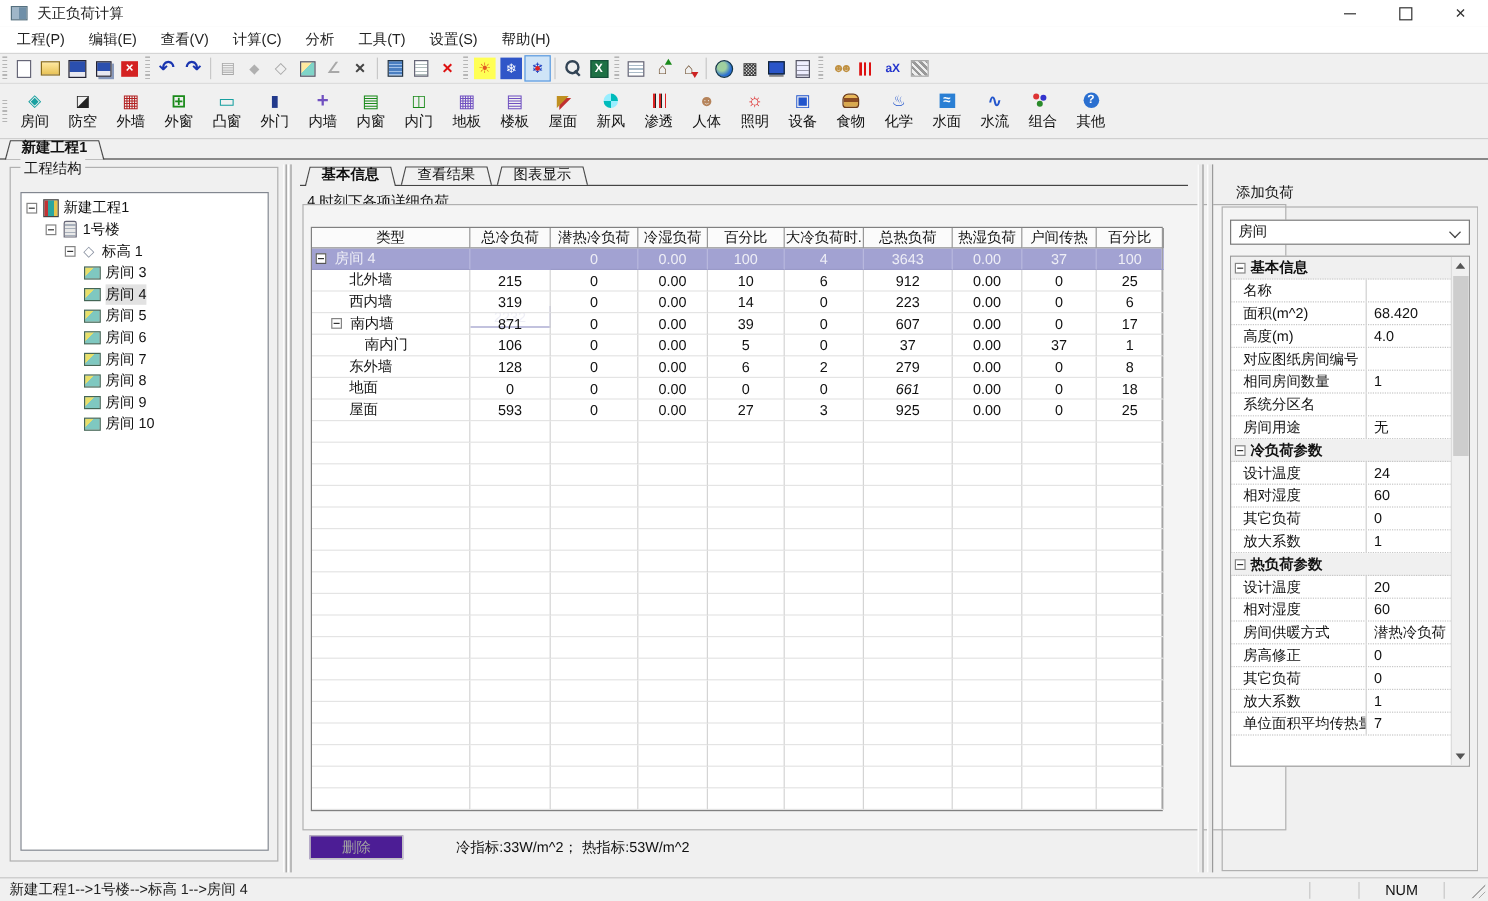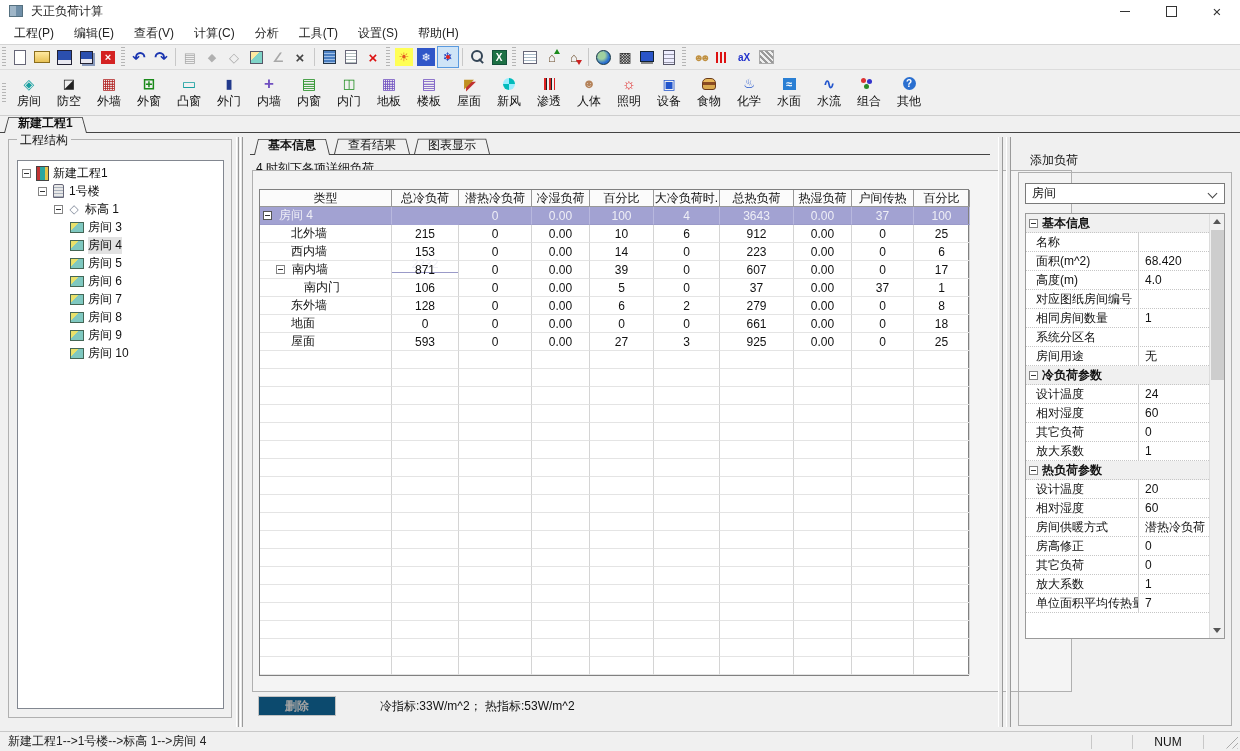--- a/index.html
+++ b/index.html
@@ -130,21 +130,21 @@
   .trow.hdr { height:17px; background:#fbfbfb; }
   .tcell { height:100%; display:flex; align-items:center; justify-content:center; border-right:1px solid #d4d4d4; border-bottom:1px solid #e4e4e4; overflow:hidden; white-space:nowrap; flex:none; }
   .trow.hdr .tcell { border-right:1px solid #989898; border-bottom:1px solid #989898; justify-content:center; }
   .tcell.c0 { justify-content:flex-start; }
   .trow.sel { background:#a2a2d2; }
   .trow.sel .tcell { color:#eeeef6; border-right-color:#b8b8de; border-bottom-color:#9a9ac8; }
   .trow.sel .exp { border-color:#555; }
 
   .bottom-bar { position:absolute; left:10px; top:563px; display:flex; align-items:center; gap:44px; }
   .btn { height:20px; min-width:78px; padding:0 12px; display:flex; align-items:center; justify-content:center; border:1px solid #8a8a8a; background:linear-gradient(#f6f6f6,#dedede); }
-  .btn.disabled { background:#0c4a6e; border-color:#c2c2c2; color:#a2a2a2;font-weight:bold; }
+  .btn.disabled { background:#4c1d95; border-color:#c2c2c2; color:#a2a2a2; }
 
   
   .drop { position:absolute; left:6px; top:10px; right:6px; height:21px; background:#fff; border:1px solid #7a7a7a; display:flex; align-items:center; padding-left:6px; }
   .chev { position:absolute; right:8px; top:6px; width:7px; height:7px; border-right:1px solid #444; border-bottom:1px solid #444; transform:rotate(45deg); }
   .pgrid { position:absolute; left:6px; top:40px; right:6px; height:426px; background:#fff; border:1px solid #9a9a9a; overflow:hidden; }
   .pg-inner { position:absolute; left:0; top:0; right:15px; bottom:0; }
   .prow { display:flex; height:19px; border-bottom:1px dotted #c6c6c6; align-items:center; }
   .prow .plabel { width:112px; padding-left:10px; overflow:hidden; white-space:nowrap; flex:none; }
   .prow .pval { flex:1; border-left:1px solid #d0d0d0; height:100%; display:flex; align-items:center; padding-left:6px; overflow:hidden; white-space:nowrap; }
   .prow.sec { background:#f0f0f0; font-weight:700; }
@@ -535,21 +535,21 @@
             <div class="tcell" style="width: 74px;">912</div>
             <div class="tcell" style="width: 58px;">0.00</div>
             <div class="tcell" style="width: 62px;">0</div>
             <div class="tcell" style="width: 56px;">25</div>
           </div>
           <div class="trow">
             <div class="tcell c0" style="width: 132px; padding-left: 16px;">
               <span style="width: 12px; flex: 0 0 auto;"></span>
               <span style="margin-left: 3px;">西内墙</span>
             </div>
-            <div class="tcell" style="width: 67px;">153</div>
+            <div class="tcell" style="width: 67px;">319</div>
             <div class="tcell" style="width: 73px;">0</div>
             <div class="tcell" style="width: 58px;">0.00</div>
             <div class="tcell" style="width: 64px;">14</div>
             <div class="tcell" style="width: 66px;">0</div>
             <div class="tcell" style="width: 74px;">223</div>
             <div class="tcell" style="width: 58px;">0.00</div>
             <div class="tcell" style="width: 62px;">0</div>
             <div class="tcell" style="width: 56px;">6</div>
           </div>
           <div class="trow">
@@ -600,21 +600,21 @@
           <div class="trow">
             <div class="tcell c0" style="width: 132px; padding-left: 16px; align-items: center;">
               <span style="width: 12px; flex: 0 0 auto;"></span>
               <span style="margin-left: 3px;">地面</span>
             </div>
             <div class="tcell" style="width: 67px;">0</div>
             <div class="tcell" style="width: 73px;">0</div>
             <div class="tcell" style="width: 58px;">0.00</div>
             <div class="tcell" style="width: 64px;">0</div>
             <div class="tcell" style="width: 66px;">0</div>
-            <div class="tcell" style="width: 74px;">661</div>
+            <div class="tcell" style="width: 74px; font-style: italic;">661</div>
             <div class="tcell" style="width: 58px;">0.00</div>
             <div class="tcell" style="width: 62px;">0</div>
             <div class="tcell" style="width: 56px;">18</div>
           </div>
           <div class="trow">
             <div class="tcell c0" style="width: 132px; padding-left: 16px;">
               <span style="width: 12px; flex: 0 0 auto;"></span>
               <span style="margin-left: 3px;">屋面</span>
             </div>
             <div class="tcell" style="width: 67px;">593</div>

